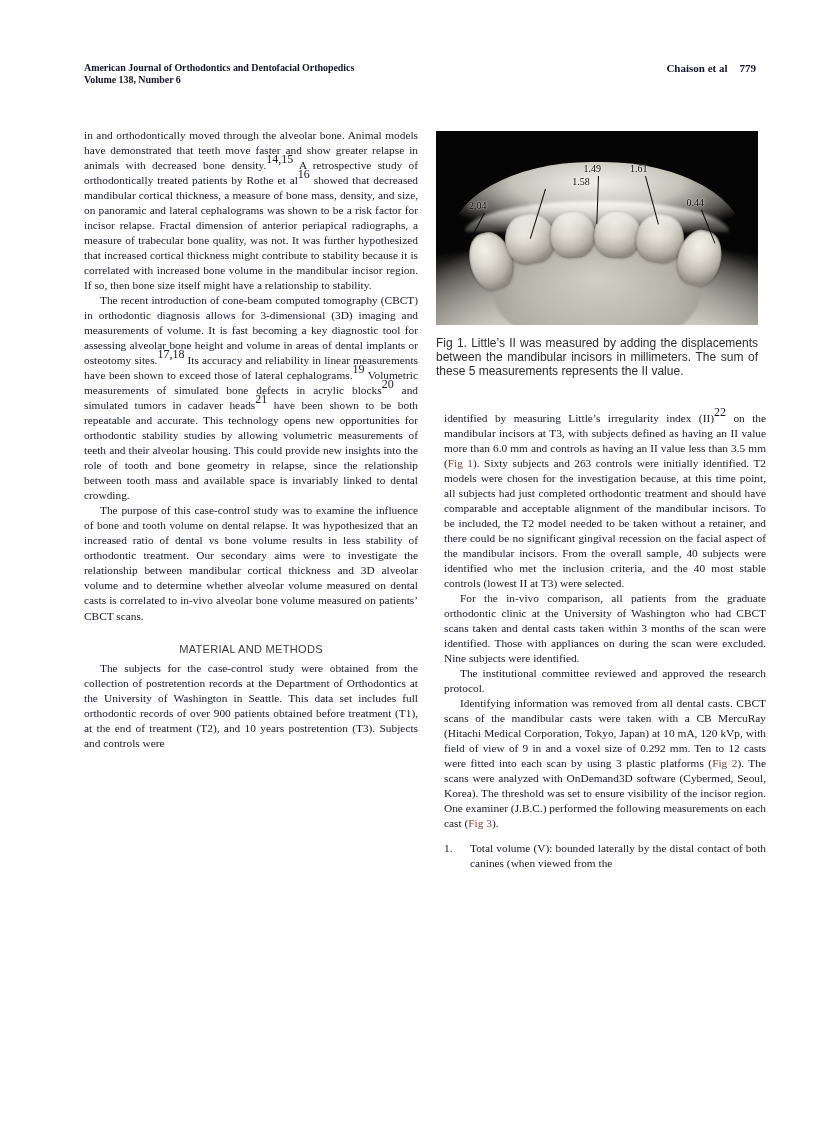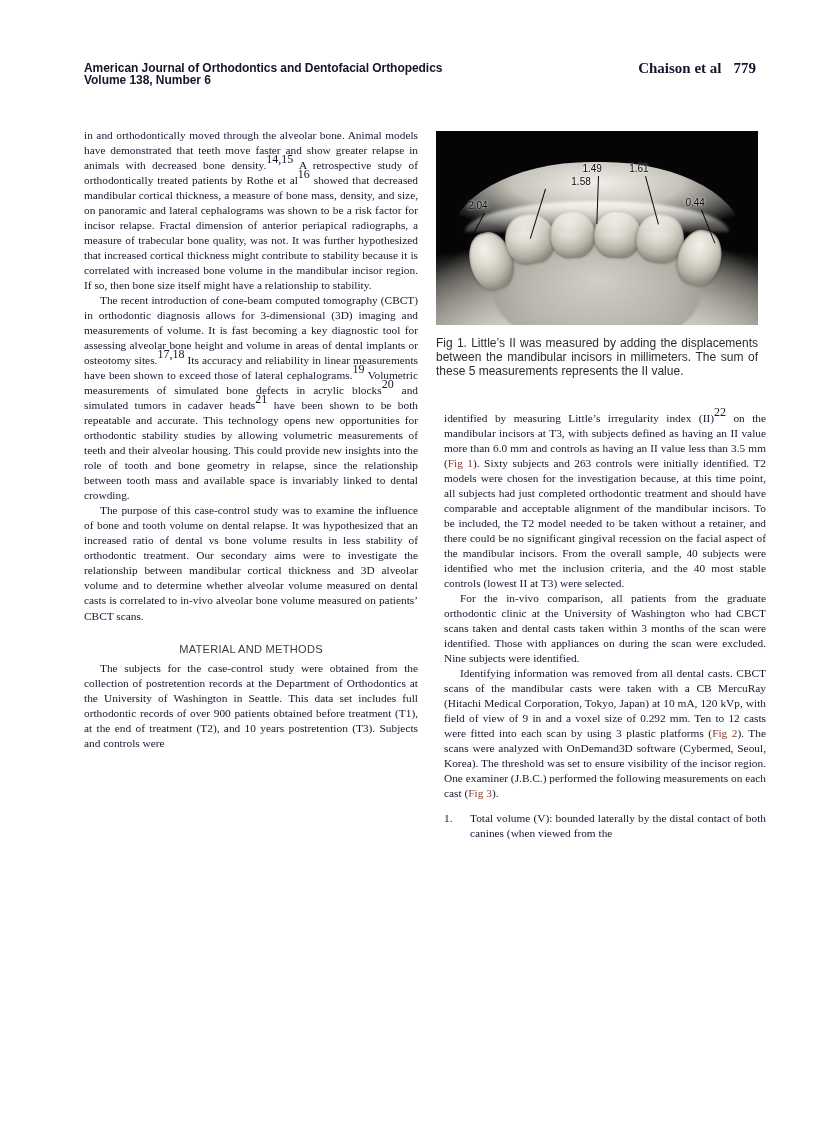--- a/index.html
+++ b/index.html
@@ -28,33 +28,33 @@
   .runhead {
     position: absolute;
     left: 84px;
     top: 62px;
     width: 672px;
     height: 34px;
   }
   .runhead-left {
     position: absolute;
     left: 0; top: 0;
-    font-family: Liberation Sans, sans-serif;
-    font-size: 12px;
+    font-family: Liberation Serif, serif;
+    font-size: 10px;
     line-height: 12.4px;
     font-weight: 700;
     letter-spacing: -0.05px;
     color: #15152c;
     white-space: nowrap;
   }
   .runhead-right {
     position: absolute;
     right: 0; top: 0;
     font-family: "Liberation Serif", serif;
-    font-size: 15px;
+    font-size: 11px;
     line-height: 12.4px;
     font-weight: 700;
     color: #15152c;
     white-space: nowrap;
   }
   .runhead-right .pageno { margin-left: 12px; }
 
   
   .col {
     position: absolute;
@@ -177,21 +177,21 @@
     top: 36%;
     width: 82%;
     height: 16%;
     border-radius: 50% 50% 0 0 / 100% 100% 0 0;
     background: linear-gradient(to bottom, rgba(250,249,244,0.9), rgba(196,193,184,0.25));
     filter: blur(1.6px);
   }
 
   .meas-label {
     position: absolute;
-    font-family: Liberation Sans, sans-serif;
+    font-family: Liberation Serif, serif;
     font-size: 10px;
     color: #0b0b0b;
     white-space: nowrap;
     text-shadow: 0 0 2px rgba(255,255,255,0.85), 0 0 4px rgba(255,255,255,0.6);
   }
   .leader {
     position: absolute;
     background: #0c0c0c;
     width: 1.15px;
     transform-origin: top center;
@@ -259,20 +259,21 @@
           <div class="leader" style="left: 265.21px; top: 78.96px; height: 36px; transform: rotate(-22deg);"></div>
         </div>
     </div>
     <div class="fig-cap">Fig 1. Little’s II was measured by adding the displacements between the mandibular incisors in millimeters. The sum of these 5 measurements represents the II value.</div>
   </div>
 
   <div class="col col-right">
     <div id="right-body">
         <p class="nind"><span>identified by measuring Little’s irregularity index (II)</span><sup>22</sup><span> on the mandibular incisors at T3, with subjects defined as having an II value more than 6.0 mm and controls as having an II value less than 3.5 mm (</span><span class="figref">Fig 1</span><span>). Sixty subjects and 263 controls were initially identified. T2 models were chosen for the investigation because, at this time point, all subjects had just completed orthodontic treatment and should have comparable and acceptable alignment of the mandibular incisors. To be included, the T2 model needed to be taken without a retainer, and there could be no significant gingival recession on the facial aspect of the mandibular incisors. From the overall sample, 40 subjects were identified who met the inclusion criteria, and the 40 most stable controls (lowest II at T3) were selected.</span></p>
         <p><span>For the in-vivo comparison, all patients from the graduate orthodontic clinic at the University of Washington who had CBCT scans taken and dental casts taken within 3 months of the scan were identified. Those with appliances on during the scan were excluded. Nine subjects were identified.</span></p>
+        <p><span>The institutional committee reviewed and approved the research protocol.</span></p>
         <p><span>Identifying information was removed from all dental casts. CBCT scans of the mandibular casts were taken with a CB MercuRay (Hitachi Medical Corporation, Tokyo, Japan) at 10 mA, 120 kVp, with field of view of 9 in and a voxel size of 0.292 mm. Ten to 12 casts were fitted into each scan by using 3 plastic platforms (</span><span class="figref">Fig 2</span><span>). The scans were analyzed with OnDemand3D software (Cybermed, Seoul, Korea). The threshold was set to ensure visibility of the incisor region. One examiner (J.B.C.) performed the following measurements on each cast (</span><span class="figref">Fig 3</span><span>).</span></p>
       </div>
     <ol class="numlist" id="right-list">
         <li><span class="num">1.</span><span><span>Total volume (V): bounded laterally by the distal contact of both canines (when viewed from the</span></span></li>
       </ol>
   </div>
 
 </div>
 
 </body></html>

